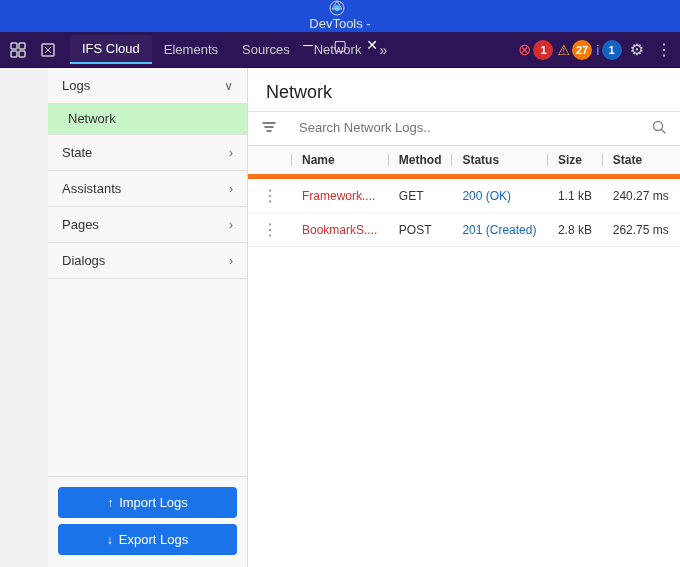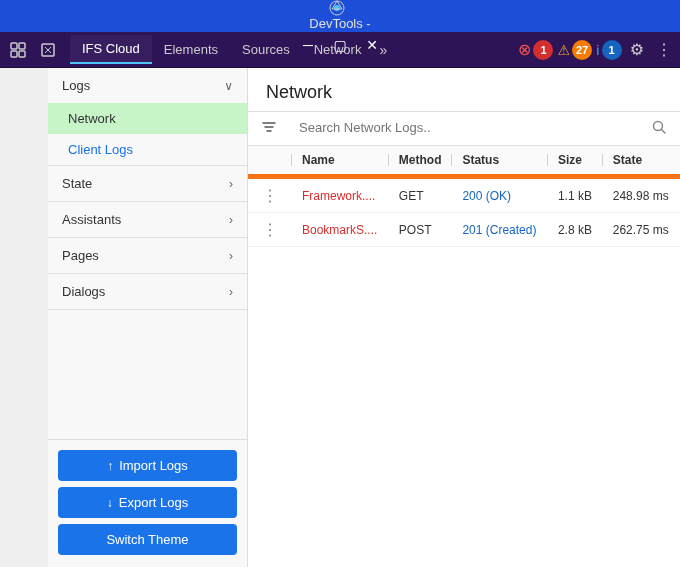--- a/index.html
+++ b/index.html
@@ -272,23 +272,20 @@
     <div class="sidebar-content">
 
       <div class="sidebar-section">
         <div class="sidebar-section-header">
           <span>Logs</span>
           <span class="chevron">∨</span>
         </div>
         <div class="sidebar-item active">
           <span>Network</span>
         </div>
-        <div class="sidebar-item">
-          <span>Client Logs</span>
-        </div>
       </div>
 
       <div class="sidebar-section">
         <div class="sidebar-section-header">
           <span>State</span>
           <span class="chevron">›</span>
         </div>
       </div>
 
       <div class="sidebar-section">
@@ -315,23 +312,20 @@
     </div>
 
     <div class="sidebar-footer">
       <button class="footer-btn">
         <span style="font-size:12px;">↑</span>
         <span>Import Logs</span>
       </button>
       <button class="footer-btn">
         <span style="font-size:12px;">↓</span>
         <span>Export Logs</span>
-      </button>
-      <button class="footer-btn">
-        <span>Switch Theme</span>
       </button>
     </div>
   </div>
 
   <div class="content">
     <div class="content-header">Network</div>
 
     <div class="search-bar">
       <span class="search-filter-icon">
         <svg width="14" height="14" viewBox="0 0 14 14" fill="none">
@@ -361,21 +355,21 @@
         </thead>
         <tbody id="table-body">
         <tr>
     <td>
       <span class="row-menu">⋮</span>
     </td>
     <td class="td-name">Framework....</td>
     <td class="td-method">GET</td>
     <td class="td-status-ok">200 (OK)</td>
     <td class="td-size">1.1 kB</td>
-    <td class="td-time">248.98 ms</td>
+    <td class="td-time">240.27 ms</td>
   </tr>
             <tr>
     <td>
       <span class="row-menu">⋮</span>
     </td>
     <td class="td-name">BookmarkS....</td>
     <td class="td-method">POST</td>
     <td class="td-status-created">201 (Created)</td>
     <td class="td-size">2.8 kB</td>
     <td class="td-time">262.75 ms</td>

